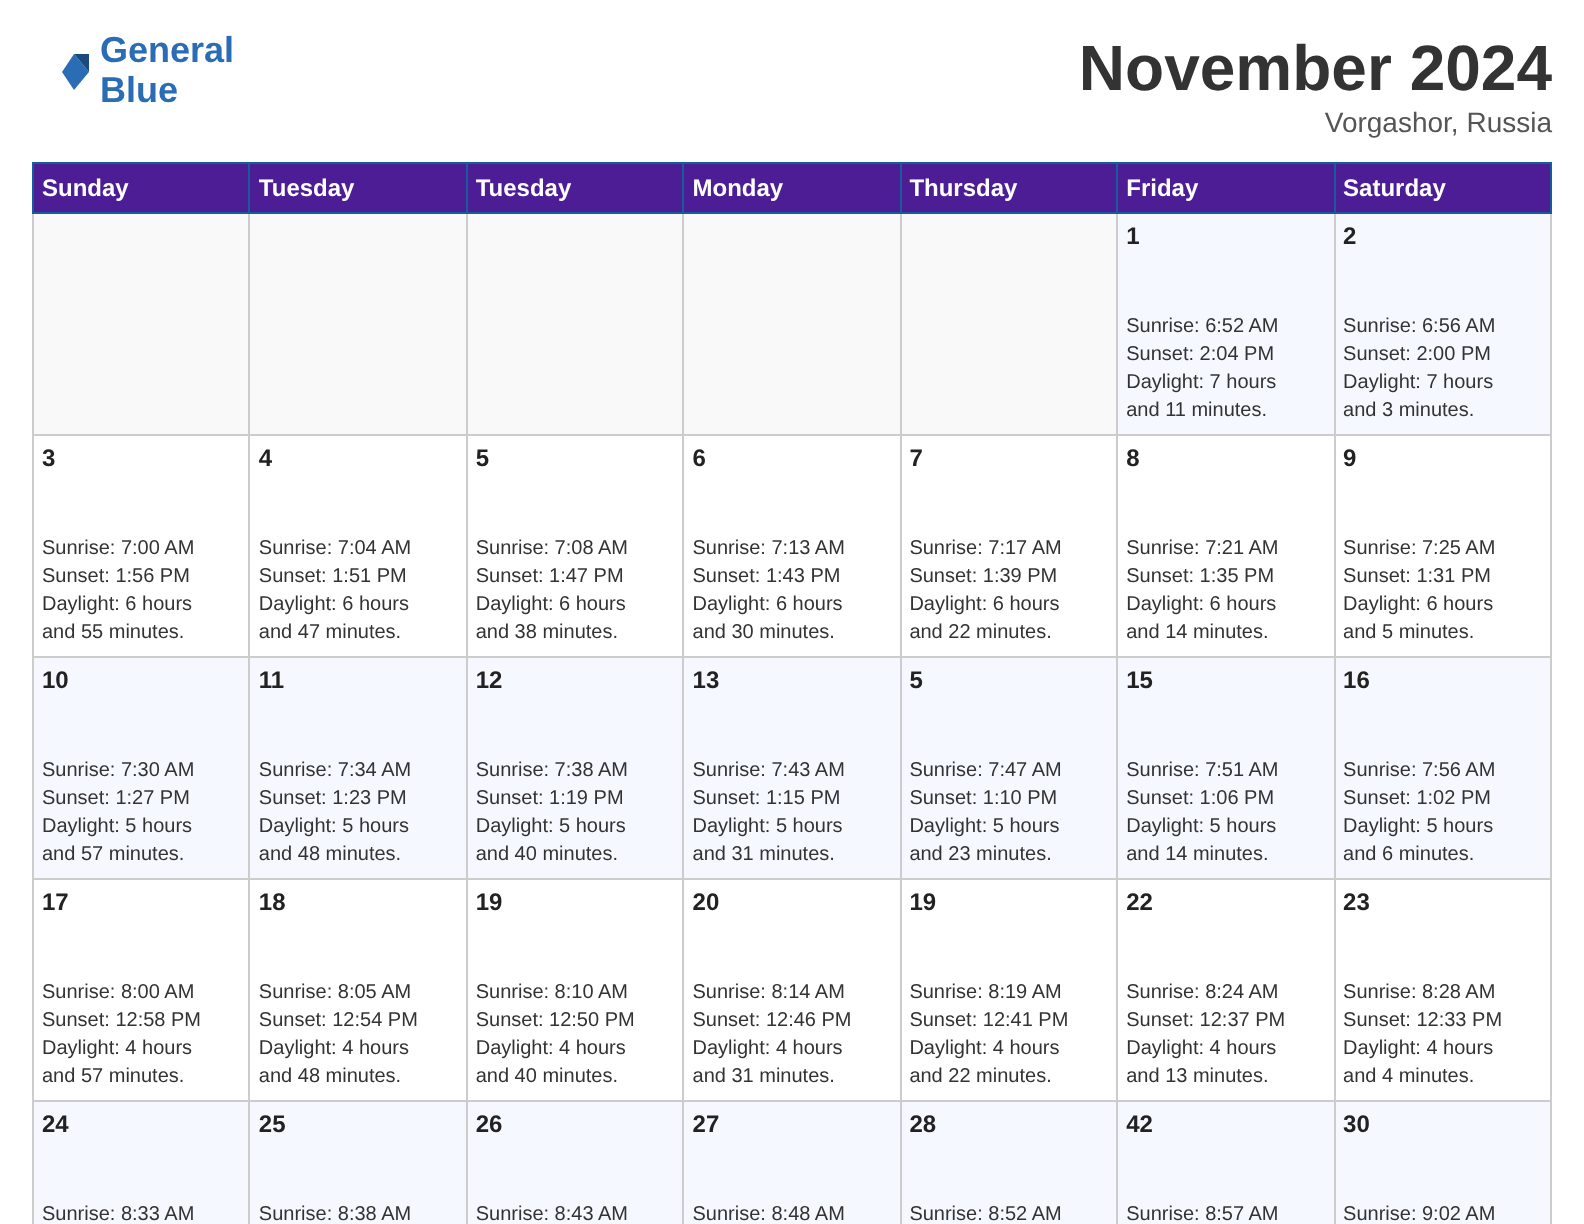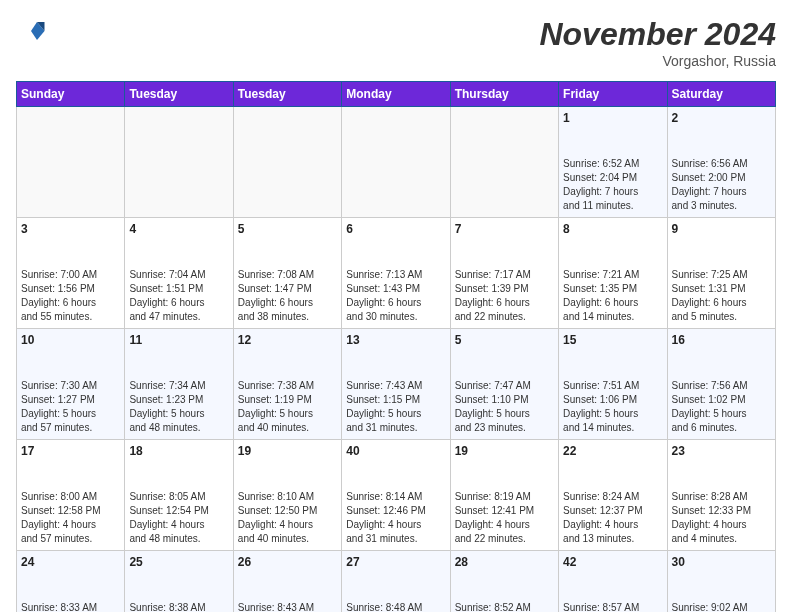--- a/index.html
+++ b/index.html
@@ -34,33 +34,32 @@
       width: 30px;
       height: 30px;
     }
     .title-block {
       text-align: right;
     }
     .month-title {
       font-size: 32px;
       font-weight: bold;
       color: #333;
-      font-style: italic;
     }
     .location {
       font-size: 14px;
       color: #555;
     }
     .calendar {
       width: 100%;
       border-collapse: collapse;
       font-size: 10.5px;
     }
     .calendar thead th {
-      background: #6d28d9;
+      background: #4c1d95;
       color: #fff;
       padding: 5px 4px;
       text-align: left;
       font-size: 12px;
       font-weight: bold;
       border: 1px solid #1a5a9a;
     }
     .calendar tbody td {
       border: 1px solid #ccc;
       vertical-align: top;
@@ -94,20 +93,24 @@
   </style>
 </head>
 <body>
 
 <div class="header">
   <div class="logo">
     <svg class="logo-icon" viewBox="0 0 40 40">
       <polygon points="28,8 38,20 28,32 20,20" fill="#2a6db5"></polygon>
       <polygon points="28,8 38,8 38,20" fill="#1a4a80"></polygon>
     </svg>
+    <div class="logo-text">
+      <div><span>General</span></div>
+      <div><span>Blue</span></div>
+    </div>
   </div>
   <div class="title-block">
     <div class="month-title">November 2024</div>
     <div class="location">Vorgashor, Russia</div>
   </div>
 </div>
 
 <table class="calendar">
   <thead>
     <tr>
@@ -203,21 +206,21 @@
         </td>
         <td>
           <span class="day-num">18</span>
           <div class="day-info">Sunrise: 8:05 AM<br>Sunset: 12:54 PM<br>Daylight: 4 hours<br>and 48 minutes.</div>
         </td>
         <td>
           <span class="day-num">19</span>
           <div class="day-info">Sunrise: 8:10 AM<br>Sunset: 12:50 PM<br>Daylight: 4 hours<br>and 40 minutes.</div>
         </td>
         <td>
-          <span class="day-num">40</span>
+          <span class="day-num">20</span>
           <div class="day-info">Sunrise: 8:14 AM<br>Sunset: 12:46 PM<br>Daylight: 4 hours<br>and 31 minutes.</div>
         </td>
         <td>
           <span class="day-num">19</span>
           <div class="day-info">Sunrise: 8:19 AM<br>Sunset: 12:41 PM<br>Daylight: 4 hours<br>and 22 minutes.</div>
         </td>
         <td>
           <span class="day-num">22</span>
           <div class="day-info">Sunrise: 8:24 AM<br>Sunset: 12:37 PM<br>Daylight: 4 hours<br>and 13 minutes.</div>
         </td>

